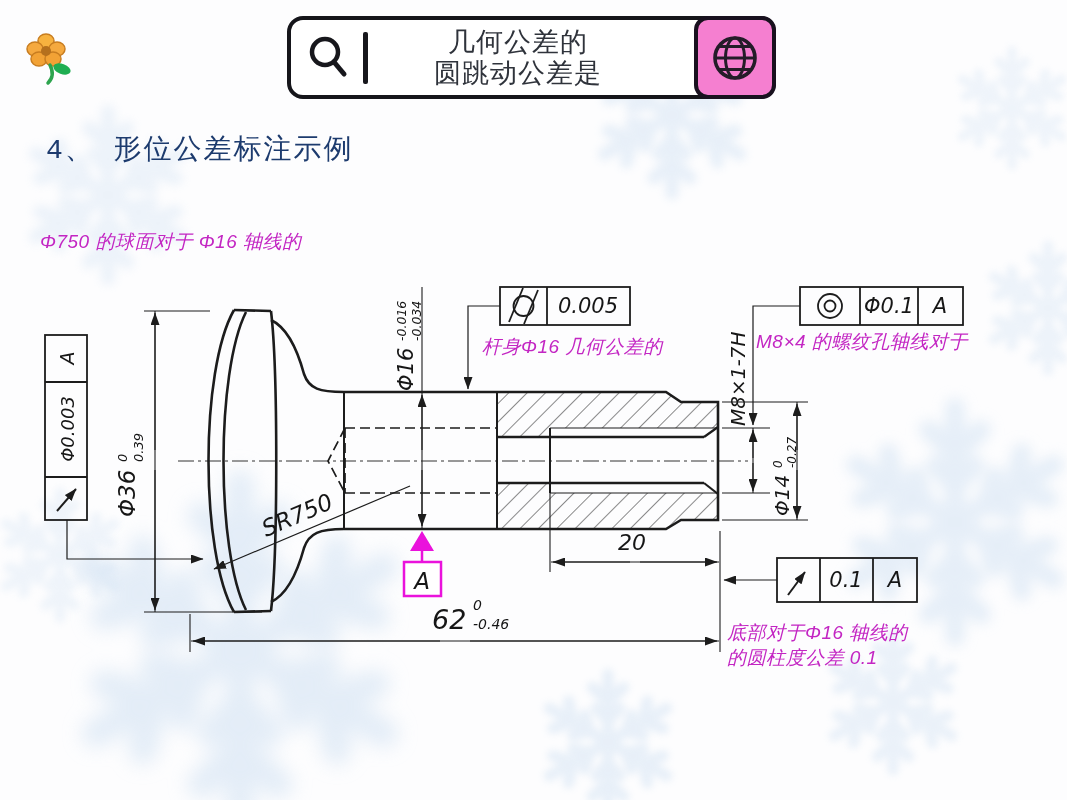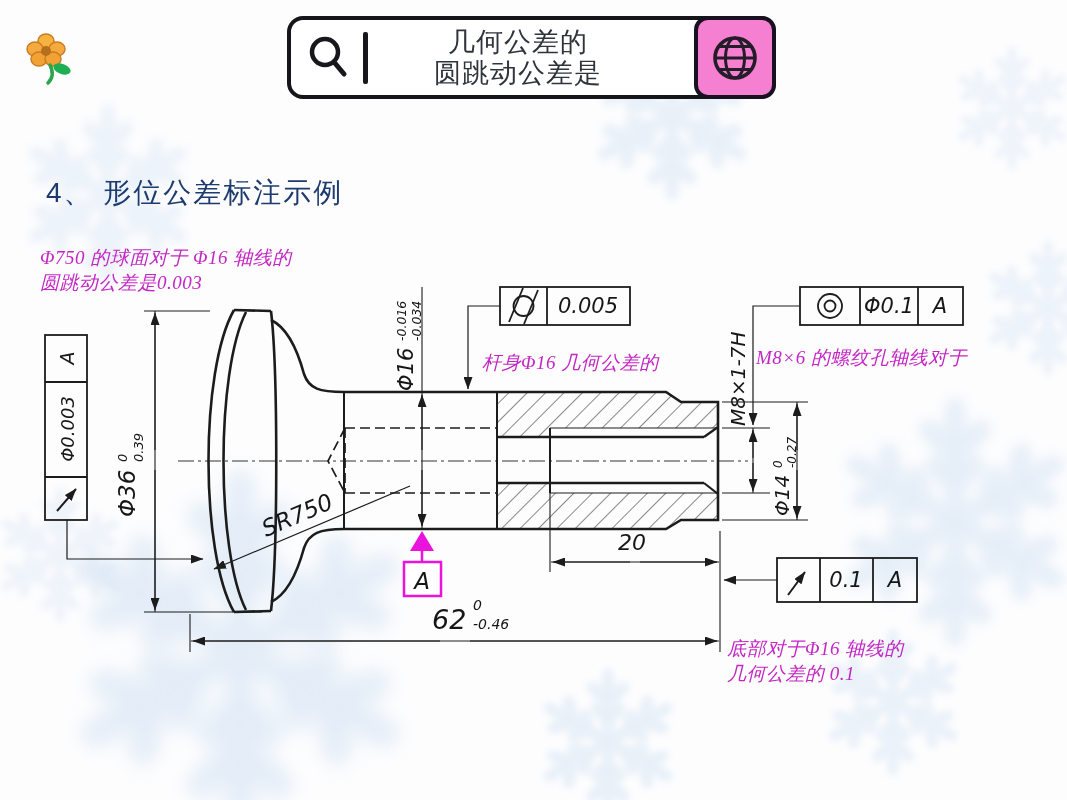--- a/index.html
+++ b/index.html
@@ -8,43 +8,42 @@
     background:#fdfdfe;
     font-family:"Liberation Sans","DejaVu Sans",sans-serif;
   }
   svg{position:absolute;left:0;top:0;}
   .bg-svg{z-index:0;}
   .drawing-svg{z-index:2;}
   .drawing-svg text{font-family:"DejaVu Sans",sans-serif;font-style:italic;fill:#161616;}
   .cn-note{
     position:absolute;z-index:4;color:#c326c3;font-style:italic;
     font-size:19px;line-height:1.32;white-space:nowrap;letter-spacing:.5px;
-    font-family:Liberation Serif, serif;
-    margin-top:16px;
+    font-family:Liberation Sans, sans-serif;
   }
   .header{
     position:absolute;left:287px;top:16px;width:489px;height:83px;z-index:5;
     background:#ffffff;border:4px solid #15151a;border-radius:16px;
     box-sizing:border-box;display:flex;align-items:center;
   }
   .caret{width:5px;height:52px;background:#17171c;border-radius:2px;margin-left:12px;}
   .header-title{
     flex:1;text-align:center;color:#2f333b;font-weight:500;
     font-size:27px;line-height:31px;letter-spacing:1px;padding-right:104px;
   }
   .globe-tile{
     position:absolute;right:-4px;top:-4px;width:82px;height:83px;
     background:#f57fd0;border:4px solid #19111f;border-radius:14px;
     box-sizing:border-box;display:flex;align-items:center;justify-content:center;
   }
   .flower{position:absolute;left:22px;top:31px;z-index:5;}
   .slide-heading{
     position:absolute;left:46px;top:130px;z-index:4;
-    font-family:Liberation Sans, sans-serif;
-    font-size:28px;color:#1d3b6e;letter-spacing:2px;margin-top:44px;
+    font-family:Liberation Mono, monospace;
+    font-size:28px;color:#1d3b6e;letter-spacing:2px;
   }
 </style>
 </head>
 <body>
 
 <svg class="bg-svg" width="1067" height="800" viewBox="0 0 1067 800">
   <defs>
     <filter id="soft" x="-60%" y="-60%" width="220%" height="220%">
         <feGaussianBlur stdDeviation="3"></feGaussianBlur>
       </filter>
@@ -293,24 +292,23 @@
     <line x1="873" y1="558" x2="873" y2="602" stroke="#1c1c1c" stroke-width="1.8"></line>
     <line x1="788" y1="595" x2="805" y2="572" stroke="#1c1c1c" stroke-width="2" marker-end="url(#arr)"></line>
     <text x="846" y="587" font-size="21" text-anchor="middle">0.1</text>
     <text x="895" y="587" font-size="21" text-anchor="middle">A</text>
     <line x1="777" y1="580" x2="724" y2="580" stroke="#1c1c1c" stroke-width="1.2" marker-end="url(#arr)"></line>
   </g>
 </svg>
 
 <div class="cn-note" style="left:40px;top:229px">
   <div>Φ750 的球面对于 Φ16 轴线的</div>
-  <div>圆跳动公差是0.003</div>
 </div>
 <div class="cn-note" style="left:482px;top:334px">
   <div>杆身Φ16 几何公差的</div>
 </div>
 <div class="cn-note" style="left:756px;top:329px">
-  <div>M8×6 的螺纹孔轴线对于</div>
+  <div>M8×4 的螺纹孔轴线对于</div>
 </div>
 <div class="cn-note" style="left:727px;top:620px">
   <div>底部对于Φ16 轴线的</div>
-  <div>几何公差的 0.1</div>
+  <div>的圆柱度公差 0.1</div>
 </div>
 
 </body></html>

